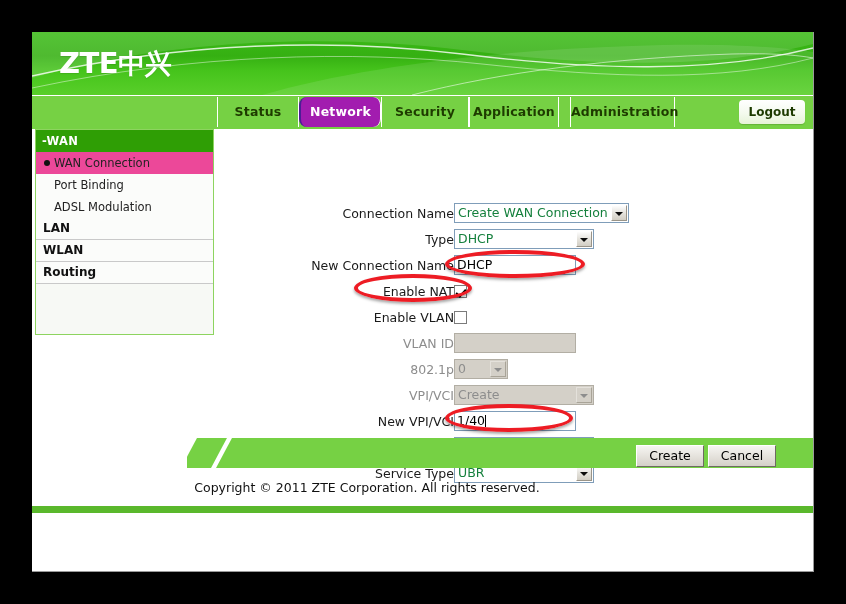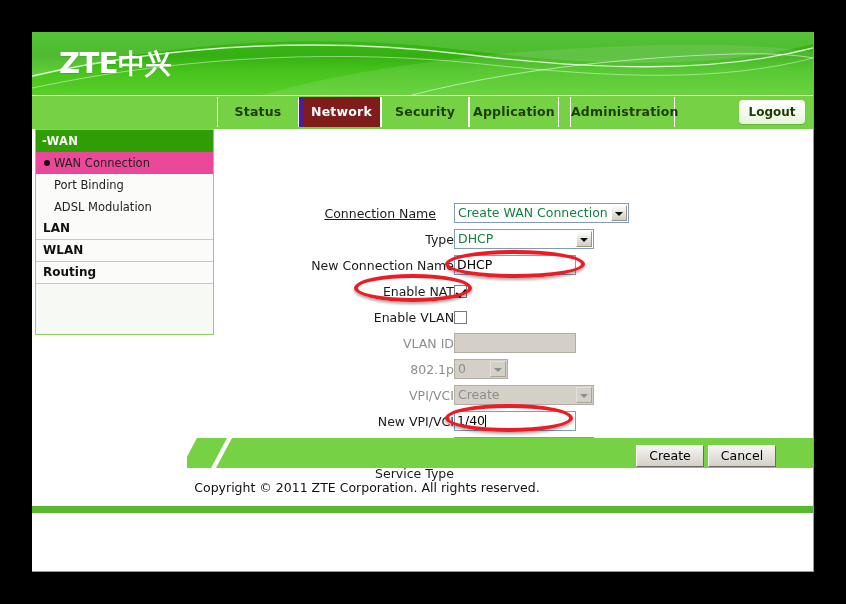--- a/index.html
+++ b/index.html
@@ -75,24 +75,25 @@
     font-weight: bold;
     color: #1e3b00;
     background: #76d144;
     border-left: 1px solid #ffffff;
     border-right: 1px solid #ffffff;
     box-sizing: border-box;
     cursor: pointer;
     letter-spacing: 0.2px;
   }
   .tab.active {
-    background: #7f1d1d;
+    background: #a21caf;
     color: #ffffff;
-    border-left: 4px solid #4c1d95;
+    border-left: 2px solid #4c1d95;
     border-right: 1px solid #ffffff;
+    border-radius: 8px;
   }
   #logout-btn {
     position: absolute;
     right: 8px; top: 4px;
     width: 66px; height: 24px;
     line-height: 24px;
     text-align: center;
     background: linear-gradient(180deg,#ffffff 0%,#f4faee 55%,#e6f3d8 100%);
     border-radius: 4px;
     font-family: "DejaVu Sans", sans-serif;
@@ -381,21 +382,21 @@
       </div>
 
       <div class="side-grp">LAN</div>
       <div class="side-grp">WLAN</div>
       <div class="side-grp">Routing</div>
     </div>
 
     <div id="form">
 
       <div class="row" style="top:74px;">
-        <div class="lbl" style="right:376px;text-decoration:underline;">Connection Name</div>
+        <div class="lbl" style="right:358px;">Connection Name</div>
         <div class="fld">
           <div class="selbox" style="width:175px;">
             <span>Create WAN Connection</span>
             <span class="arrow"></span>
           </div>
         </div>
       </div>
 
       <div class="row" style="top:100px;">
         <div class="lbl" style="right:358px;">Type</div>
@@ -467,20 +468,26 @@
         <div class="fld">
           <div class="selbox" style="width:140px;">
             <span>LLC</span>
             <span class="arrow"></span>
           </div>
         </div>
       </div>
 
       <div class="row" style="top:334px;">
         <div class="lbl" style="right:358px;">Service Type</div>
+        <div class="fld">
+          <div class="selbox" style="width:140px;">
+            <span>UBR</span>
+            <span class="arrow"></span>
+          </div>
+        </div>
       </div>
     </div>
 
     <div class="ell" style="left:413px;top:218px;width:140px;height:28px;"></div>
     <div class="ell" style="left:322px;top:242px;width:118px;height:28px;"></div>
     <div class="ell" style="left:413px;top:372px;width:128px;height:28px;"></div>
 
     <div id="fstrip">
       <div class="sl" style="left:2px;"></div>
       <div class="sl" style="left:37px;"></div>

